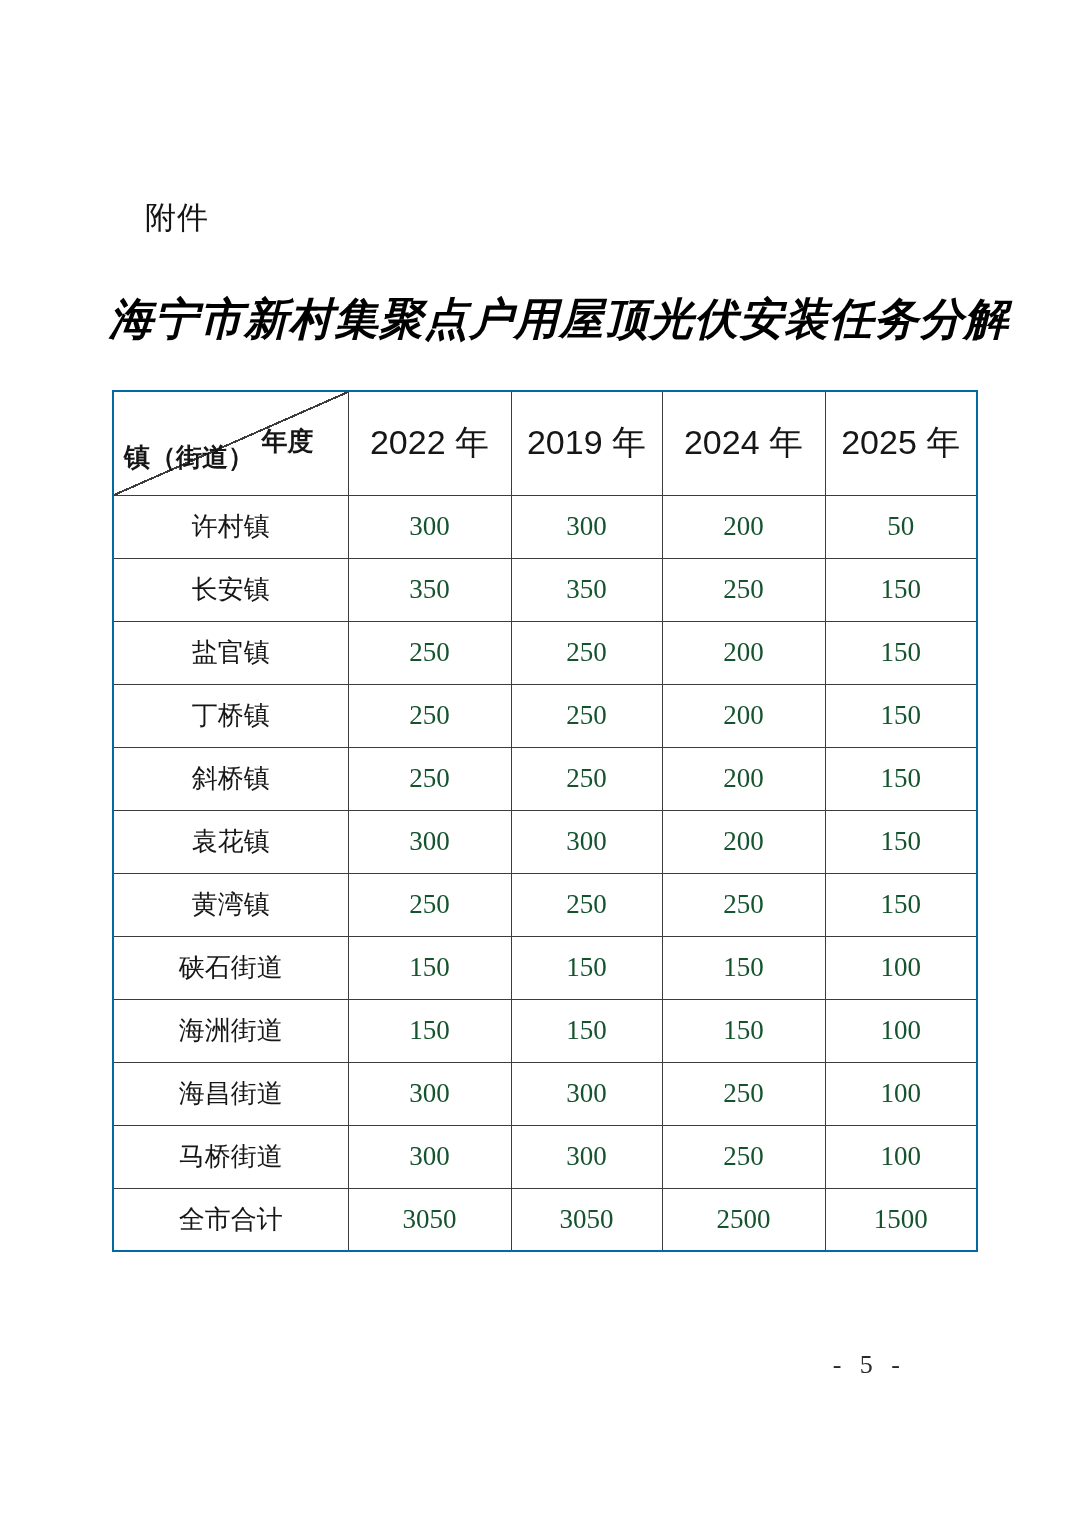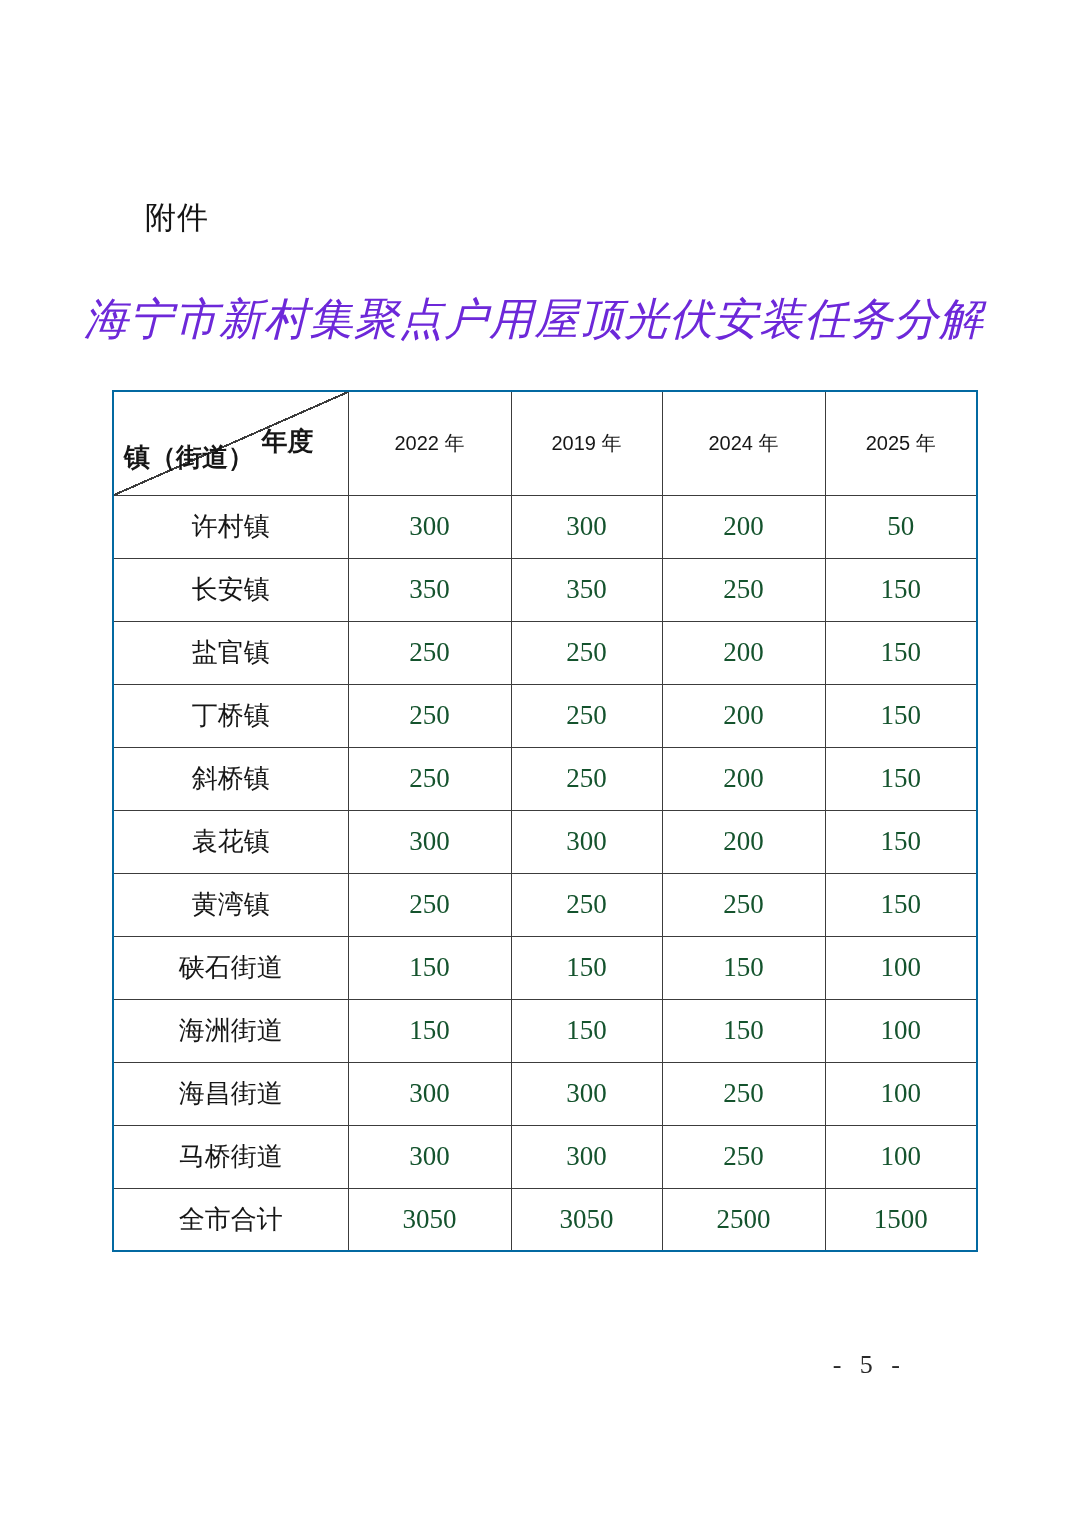--- a/index.html
+++ b/index.html
@@ -19,30 +19,30 @@
   .attachment {
     position: absolute;
     left: 145px;
     top: 197px;
     font-size: 31px;
     letter-spacing: 1px;
     color: #161616;
   }
   .doc-title {
     position: absolute;
-    left: 84px;
+    left: 109px;
     top: 290px;
     width: 888px;
     text-align: center;
     font-family: "Liberation Serif", serif;
     font-style: italic;
-    font-weight: 400;
+    font-weight: 700;
     font-size: 44px;
     letter-spacing: 1px;
-    color: #6d28d9;
+    color: #000000;
     white-space: nowrap;
   }
   .unit-label {
     position: absolute;
     left: 112px;
     top: 351px;
     width: 836px;
     text-align: right;
     font-family: "Liberation Serif", serif;
     font-size: 25px;
@@ -89,21 +89,21 @@
   }
   .corner-town {
     position: absolute;
     bottom: 20px;
     left: 10px;
     font-size: 26px;
     color: #161616;
   }
   .year-th {
     font-weight: 400;
-    font-size: 20px;
+    font-size: 34px;
     color: #161616;
   }
   .name-cell {
     font-size: 26px;
     color: #161616;
   }
   .num-cell {
     font-family: "Liberation Serif", serif;
     font-size: 27px;
     color: #14532d;

